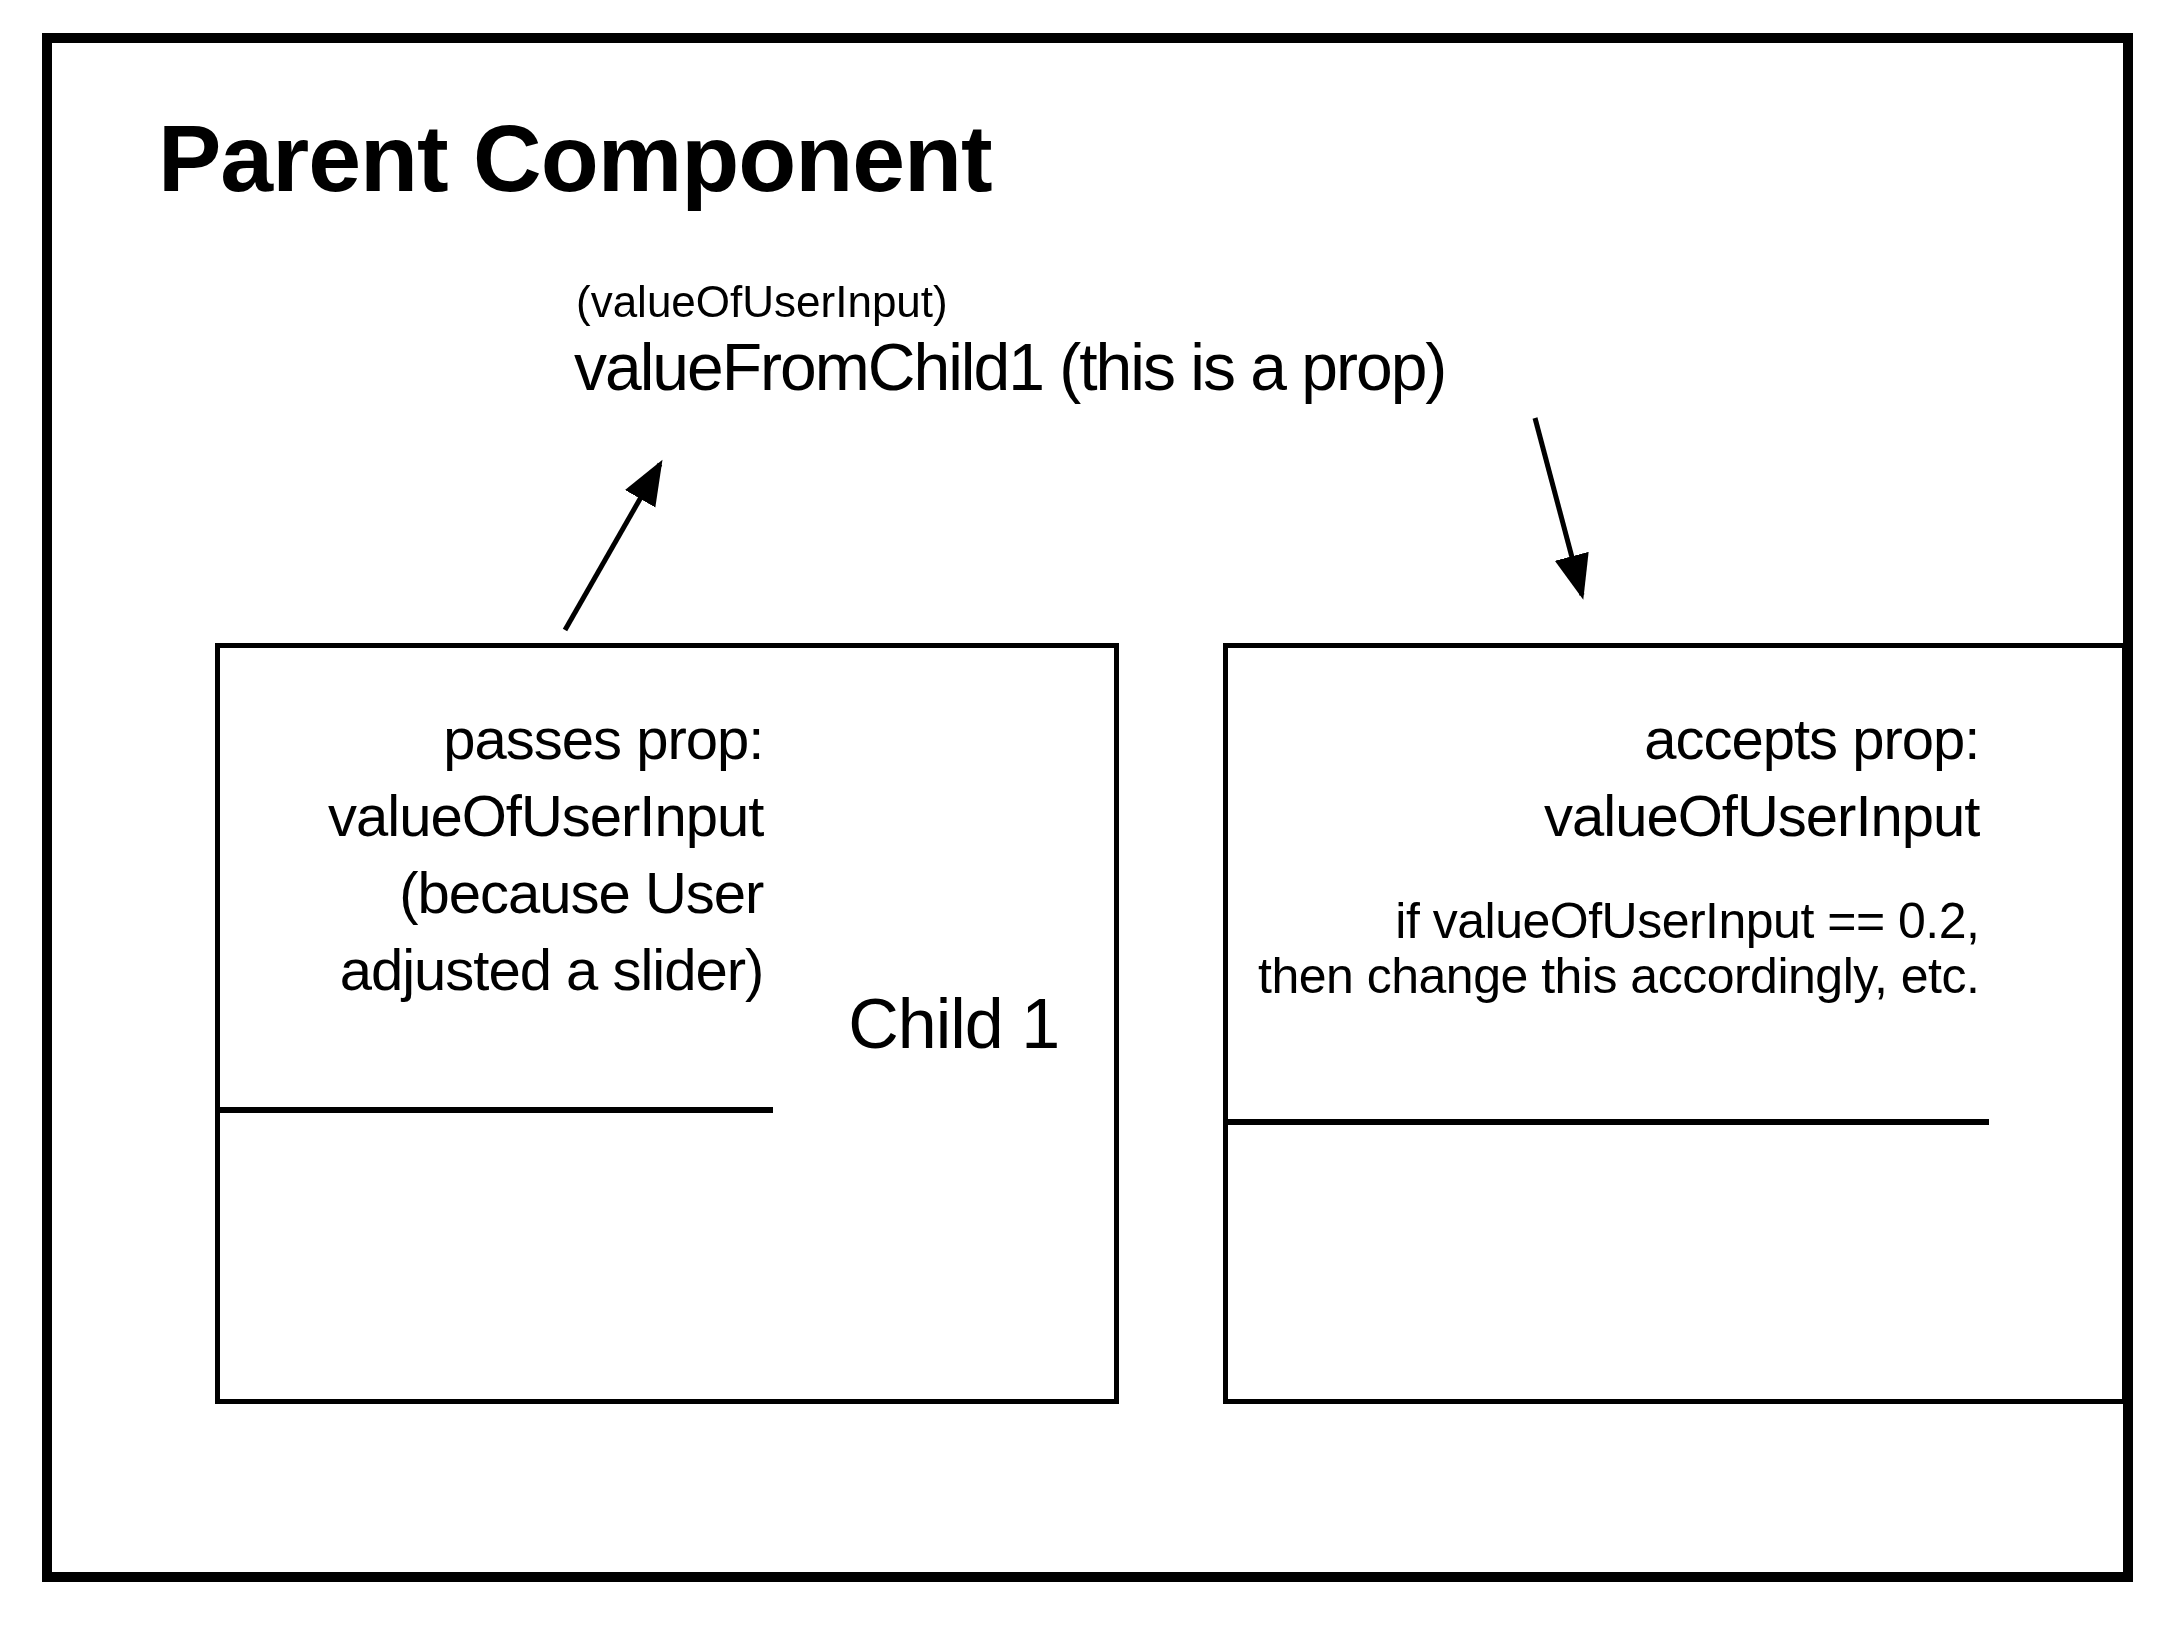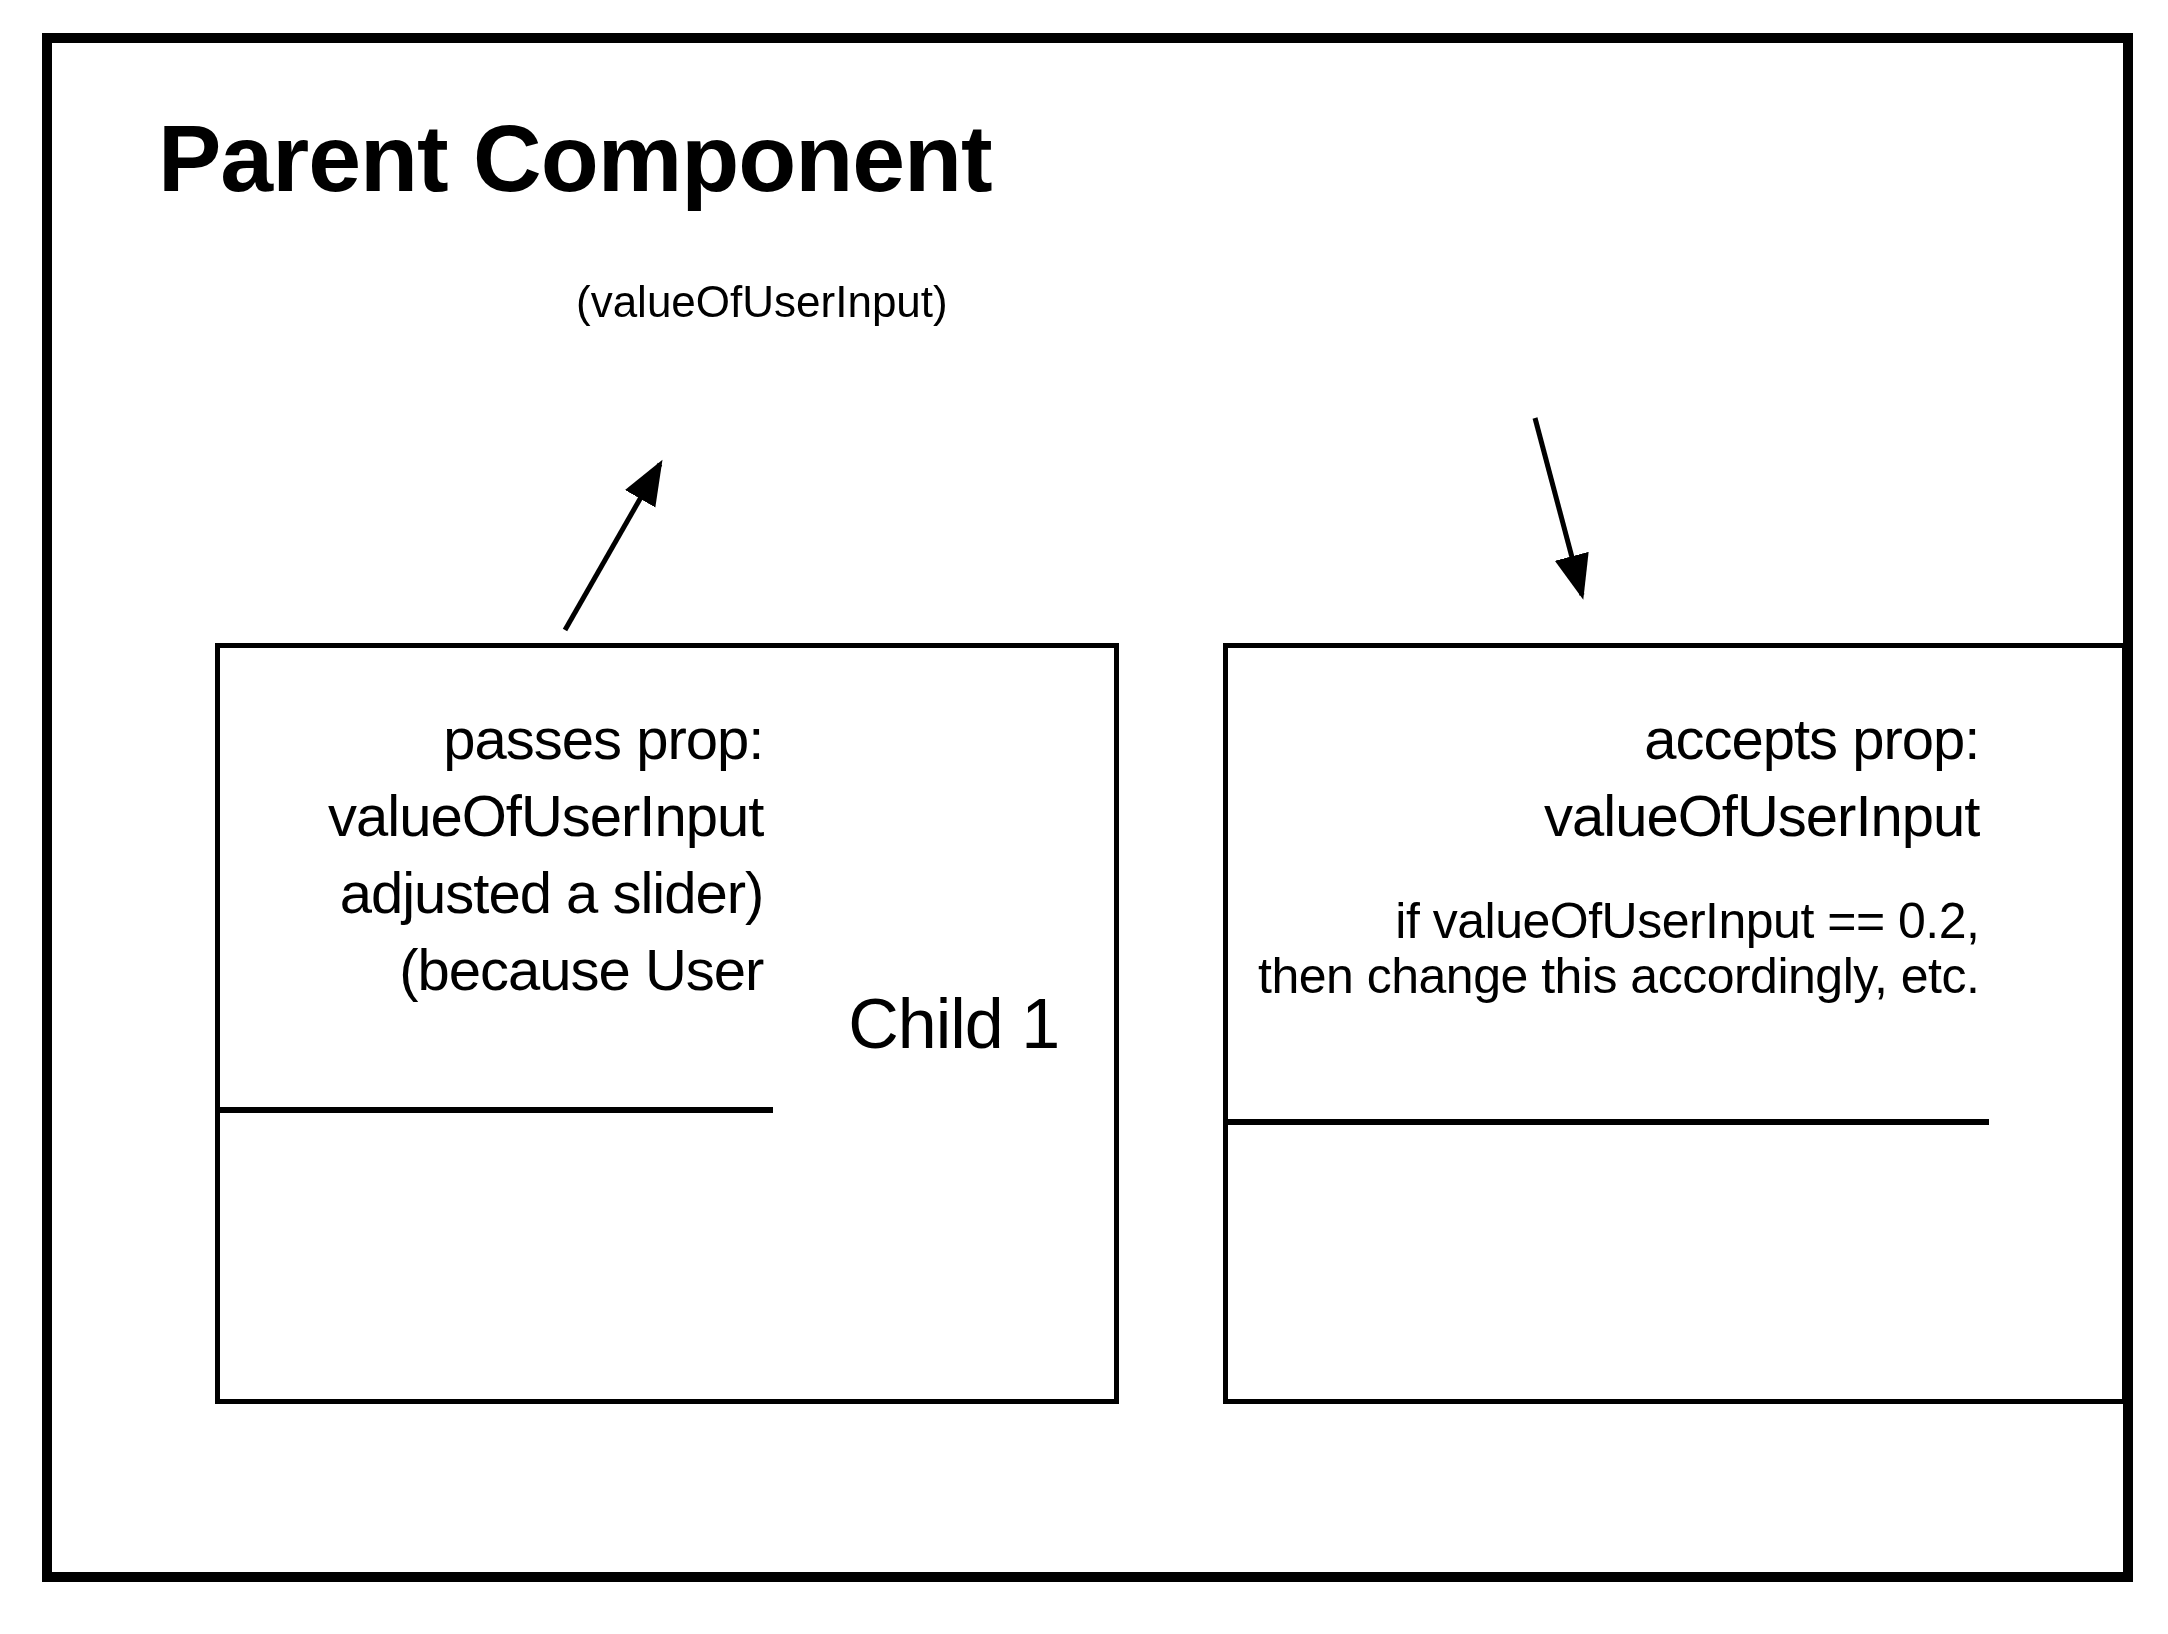--- a/index.html
+++ b/index.html
@@ -113,28 +113,29 @@
 <body>
 
 <div class="canvas">
 
   <div class="outer-box">
 
     <div class="title">Parent Component</div>
 
     <div class="annot-small">(valueOfUserInput)</div>
 
+    <div class="annot-large">valueFromChild1 (this is a prop)</div>
 
     <div class="child-box child1">
       <div class="box-top">
         <div class="body-block">
           <div class="body-line">passes prop:</div>
           <div class="body-line">valueOfUserInput</div>
+          <div class="body-line">(because User</div>
           <div class="body-line">adjusted a slider)</div>
-          <div class="body-line">(because User</div>
         </div>
       </div>
       <div class="box-bottom">
         <div class="child-label">Child 1</div>
       </div>
     </div>
 
     <div class="child-box child2">
       <div class="box-top">
         <div class="body-block">

